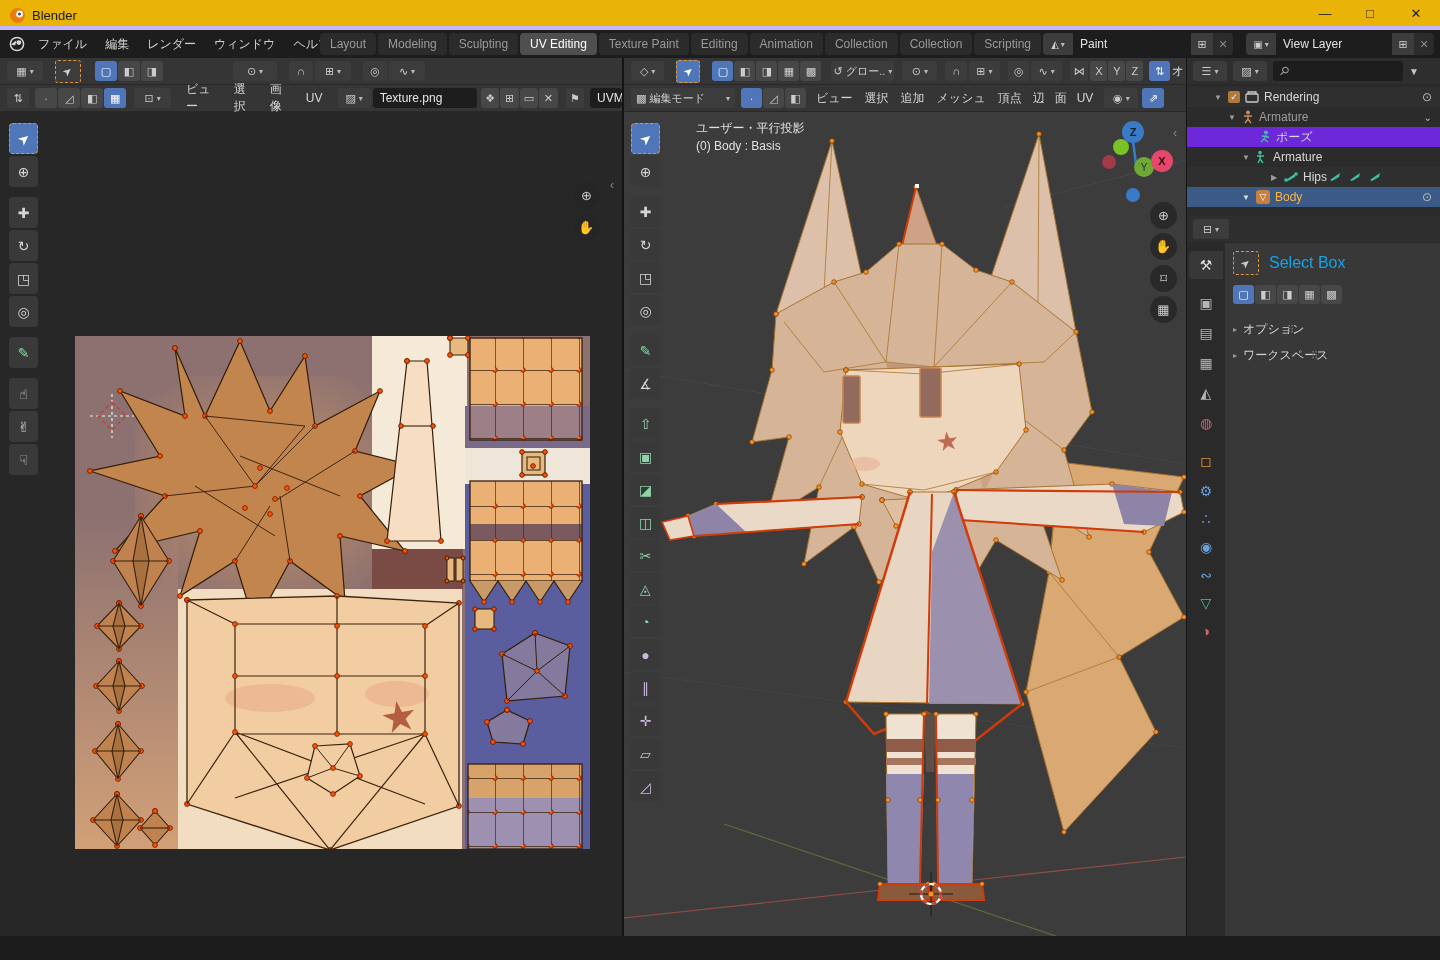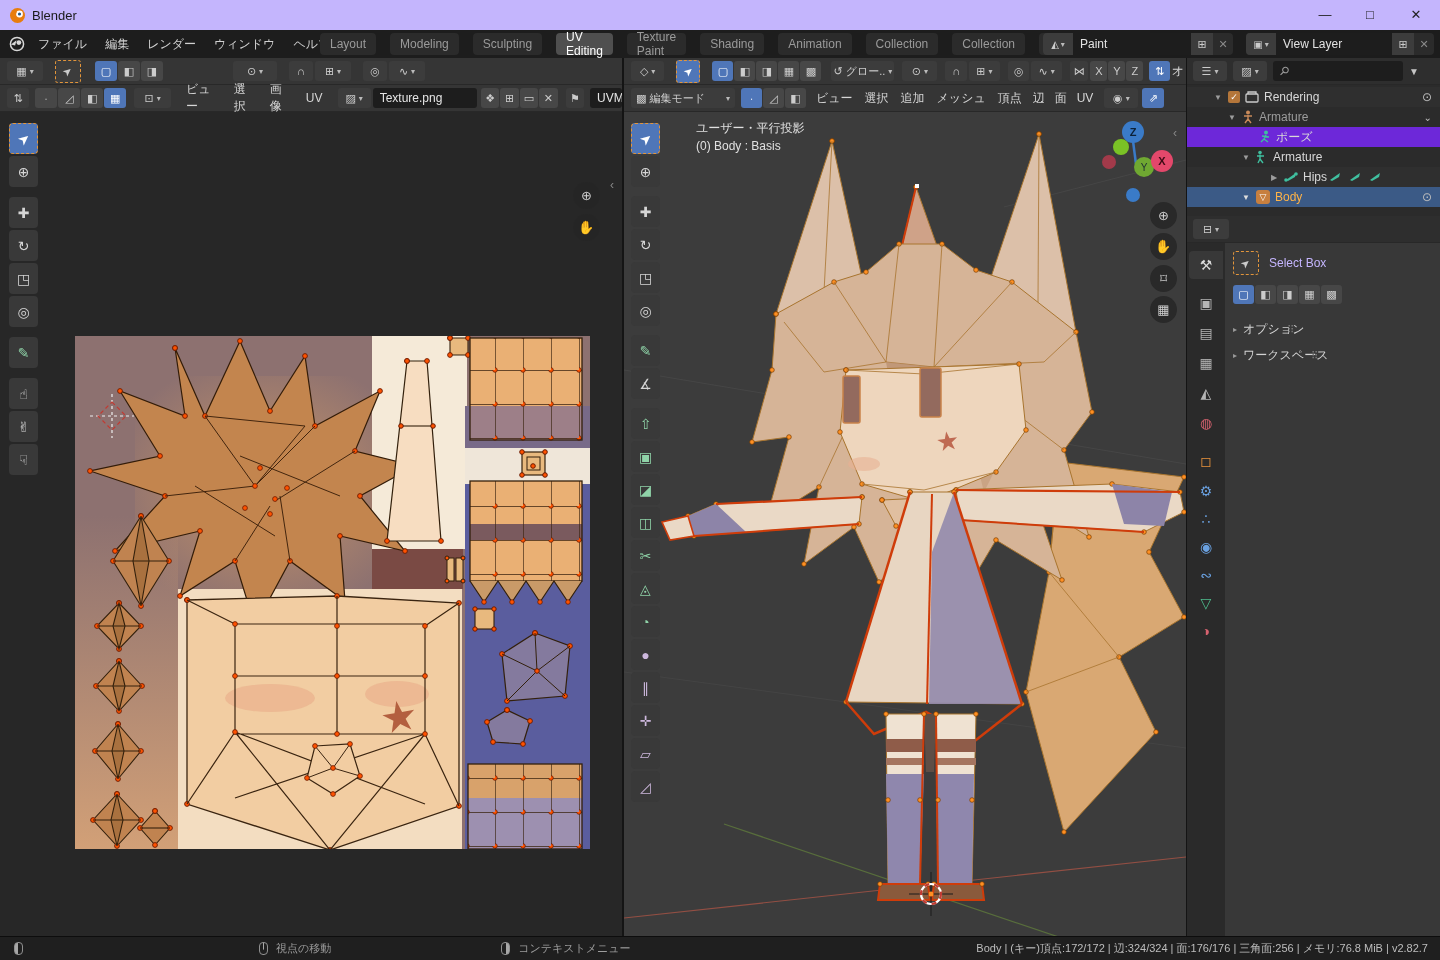--- a/index.html
+++ b/index.html
@@ -1,27 +1,27 @@
 <!DOCTYPE html>
 <html><head>
 <meta charset="utf-8">
 <style>
   html,body{margin:0;padding:0;background:#111;}
   *{box-sizing:border-box;font-family:"Liberation Sans","DejaVu Sans",sans-serif;}
   #app{position:relative;width:1440px;height:960px;background:#1c1c1c;overflow:hidden;}
   .abs{position:absolute;}
   .row{display:flex;align-items:center;}
   
-  #titlebar{left:0;top:0;width:1440px;height:30px;background:#c4b5fd;border-bottom:1px solid #c4b5fd;}
+  #titlebar{left:0;top:0;width:1440px;height:30px;background:#eab308;border-bottom:4px solid #c4b5fd;}
   #titlebar .t{color:#1a1a1a;font-size:13px;}
   .winbtn{width:44px;height:30px;display:flex;align-items:center;justify-content:center;color:#222;font-size:13px;}
   
   #topbar{left:0;top:30px;width:1150px;height:28px;background:#1d1d1d;}
   .menu{color:#d2d2d2;font-size:12px;padding:0 9px;height:22px;display:flex;align-items:center;border-radius:3px;}
-  .tab{color:#9a9a9a;font-size:12px;padding:0 10px;height:22px;display:flex;align-items:center;background:#2b2b2b;border-radius:4px;margin-right:14px;}
+  .tab{color:#9a9a9a;font-size:12px;padding:0 10px;height:22px;display:flex;align-items:center;background:#2b2b2b;border-radius:4px;margin-right:2px;}
   .tab.active{background:#4f4f4f;color:#fff;}
   .wdg{height:22px;background:#2b2b2b;border-radius:4px;display:flex;align-items:center;overflow:hidden;}
   .wdg .icob{width:30px;height:22px;background:#3c3c3c;color:#ccc;display:flex;align-items:center;justify-content:center;font-size:10px;gap:2px;}
   .wdg .name{flex:1;background:#1d1d1d;color:#e2e2e2;font-size:12px;height:22px;display:flex;align-items:center;padding:0 7px;}
   .wdg .sq{width:22px;height:22px;background:#3c3c3c;color:#ccc;display:flex;align-items:center;justify-content:center;font-size:11px;}
   .wdg .xx{width:20px;height:22px;color:#8a8a8a;display:flex;align-items:center;justify-content:center;font-size:11px;}
   
   .region{background:#353535;overflow:hidden;}
   .hdr{position:absolute;left:0;right:0;height:27px;background:#353535;border-bottom:1px solid #282828;display:flex;align-items:center;}
   .btn{background:#474747;border-radius:3px;color:#ccc;display:flex;align-items:center;justify-content:center;font-size:11px;gap:3px;}
@@ -83,21 +83,21 @@
     <div class="menu">編集</div>
     <div class="menu">レンダー</div>
     <div class="menu">ウィンドウ</div>
     <div class="menu">ヘルプ</div>
     <div class="row abs" style="left:320px;top:3px">
       <div class="tab">Layout</div>
       <div class="tab">Modeling</div>
       <div class="tab">Sculpting</div>
       <div class="tab active">UV Editing</div>
       <div class="tab">Texture Paint</div>
-      <div class="tab">Shading</div>
+      <div class="tab">Editing</div>
       <div class="tab">Animation</div>
       <div class="tab">Collection</div>
       <div class="tab">Collection</div>
       <div class="tab">Scripting</div>
       <div class="tab" style="background:transparent">+</div>
     </div>
     <div class="wdg abs" style="left:1043px;top:3px;width:190px">
       <div class="icob">
           <span>◭</span>
           <span class="chev">▾</span>
@@ -704,21 +704,21 @@
       <div class="ptab" style="top:318px;color:#6aa1e0">∾</div>
       <div class="ptab" style="top:346px;color:#4fbf8f">▽</div>
       <div class="ptab" style="top:374px;color:#d7626f">◑</div>
     </div>
 
     <div class="abs" style="left:38px;top:27px;width:215px;height:693px;background:#383838">
       <div class="row" style="position:absolute;left:8px;top:8px;gap:10px">
         <div class="btn dk dash" style="width:26px;height:24px">
             <span class="rot">➤</span>
           </div>
-        <span style="color:#c4b5fd;font-size:12px">Select Box</span>
+        <span style="color:#0ea5e9;font-size:16px">Select Box</span>
       </div>
       <div class="row" style="position:absolute;left:8px;top:42px;gap:1px">
         <div class="btn blue" style="width:21px;height:19px">▢</div>
         <div class="btn" style="width:21px;height:19px">◧</div>
         <div class="btn" style="width:21px;height:19px">◨</div>
         <div class="btn" style="width:21px;height:19px">▦</div>
         <div class="btn" style="width:21px;height:19px">▩</div>
       </div>
       <div class="panelrow" style="left:8px;top:78px">
         <span style="font-size:8px;color:#9a9a9a">▸</span>
@@ -726,22 +726,14 @@
         <span class="abs" style="right:10px;color:#777;font-size:10px">⠿</span>
       </div>
       <div class="panelrow" style="left:8px;top:104px">
         <span style="font-size:8px;color:#9a9a9a">▸</span>
         <span>ワークスペース</span>
         <span class="abs" style="right:10px;color:#777;font-size:10px">⠿</span>
       </div>
     </div>
   </div>
 
-  <div id="status" class="abs row">
-    <span class="mouse l" style="margin-left:14px"></span>
-    <span class="mouse m" style="margin-left:236px"></span>
-    <span style="margin-left:8px">視点の移動</span>
-    <span class="mouse r" style="margin-left:170px"></span>
-    <span style="margin-left:8px">コンテキストメニュー</span>
-    <span class="abs" style="right:12px;color:#bdbdbd">Body | (キー)頂点:172/172 | 辺:324/324 | 面:176/176 | 三角面:256 | メモリ:76.8 MiB | v2.82.7</span>
-  </div>
 
 </div>
 
 </body></html>

